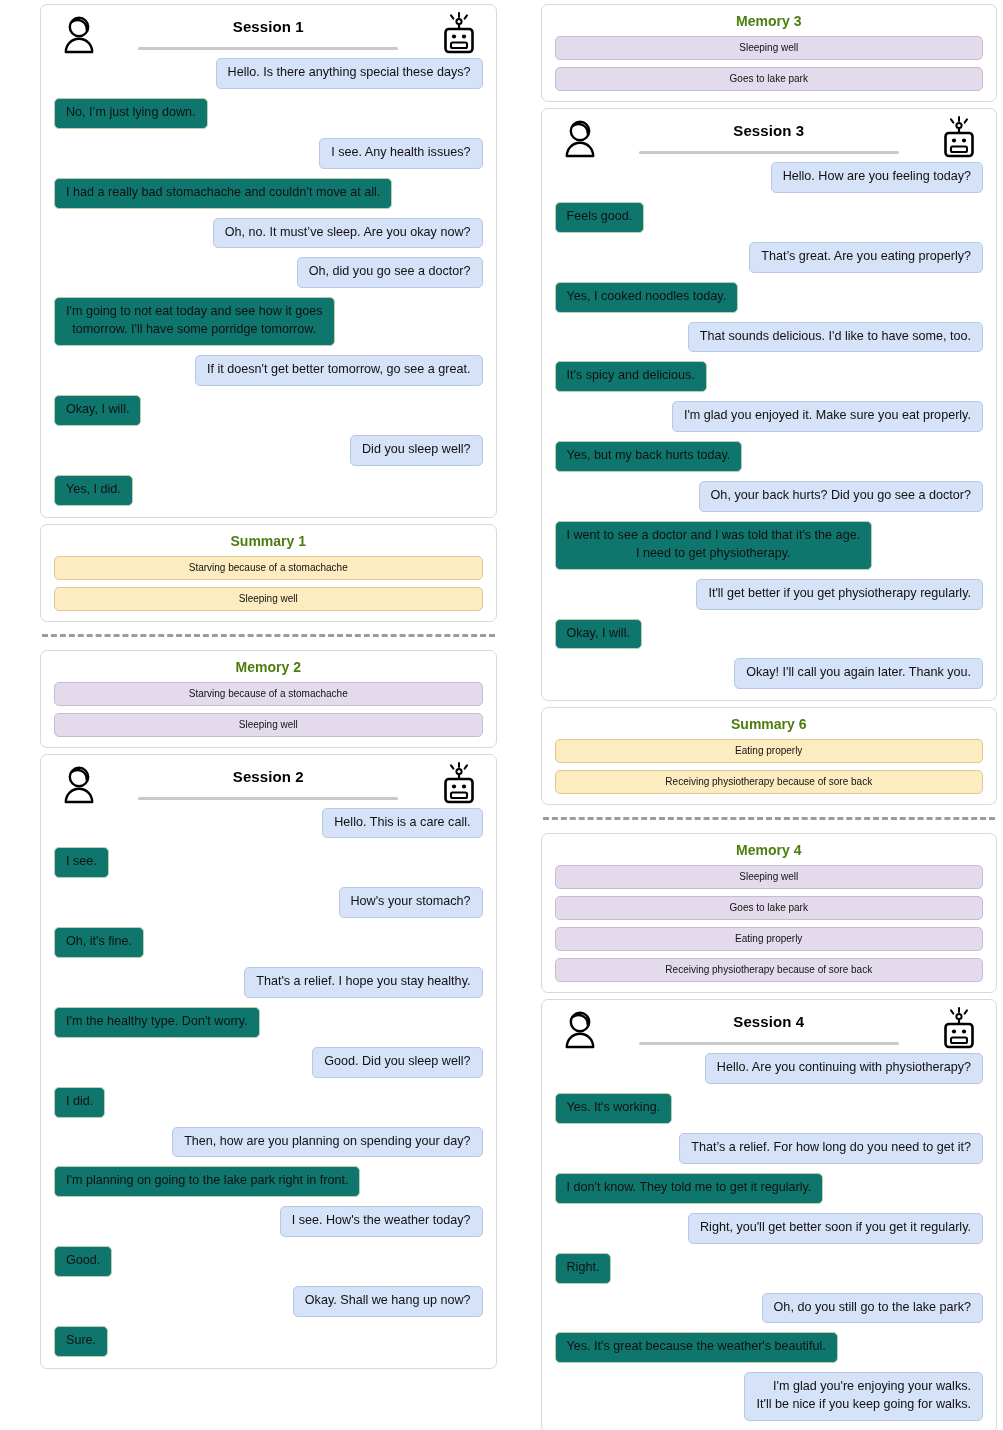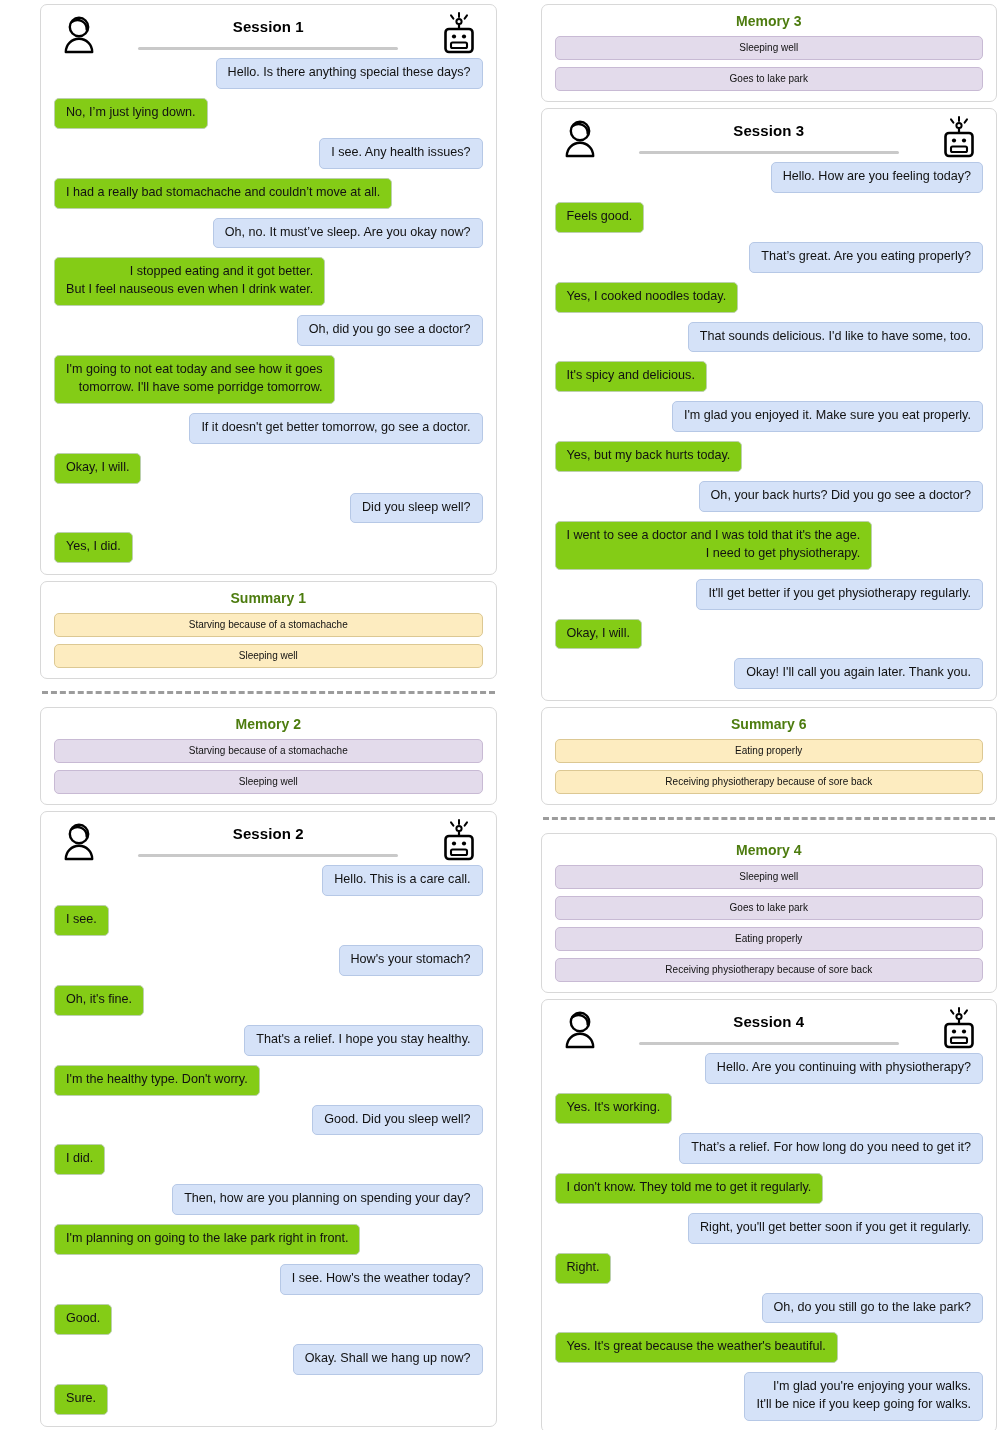--- a/index.html
+++ b/index.html
@@ -86,23 +86,23 @@
   .bubble {
     font-size: 12.6px;
     line-height: 1.42;
     padding: 5px 11px 6px 11px;
     border-radius: 5px;
     max-width: 92%;
     white-space: pre-line;
     color: #111;
   }
   .bubble.user {
-    background: #84cc16;
+    background: #0f766e;
     border: 1px solid #bcd0ae;
-    text-align: right;
+    text-align: center;
   }
   .bubble.bot {
     background: #d5e2f8;
     border: 1px solid #b6c8e6;
     text-align: right;
   }
 
   
   .panel-title {
     text-align: center;
@@ -178,33 +178,29 @@
           </div>
           <div class="row right">
             <div class="bubble bot">I see. Any health issues?</div>
           </div>
           <div class="row left">
             <div class="bubble user">I had a really bad stomachache and couldn’t move at all.</div>
           </div>
           <div class="row right">
             <div class="bubble bot">Oh, no. It must’ve sleep. Are you okay now?</div>
           </div>
-          <div class="row left">
-            <div class="bubble user">I stopped eating and it got better.
-But I feel nauseous even when I drink water.</div>
-          </div>
           <div class="row right">
             <div class="bubble bot">Oh, did you go see a doctor?</div>
           </div>
           <div class="row left">
             <div class="bubble user">I'm going to not eat today and see how it goes
 tomorrow. I'll have some porridge tomorrow.</div>
           </div>
           <div class="row right">
-            <div class="bubble bot">If it doesn't get better tomorrow, go see a doctor.</div>
+            <div class="bubble bot">If it doesn't get better tomorrow, go see a great.</div>
           </div>
           <div class="row left">
             <div class="bubble user">Okay, I will.</div>
           </div>
           <div class="row right">
             <div class="bubble bot">Did you sleep well?</div>
           </div>
           <div class="row left">
             <div class="bubble user">Yes, I did.</div>
           </div>

